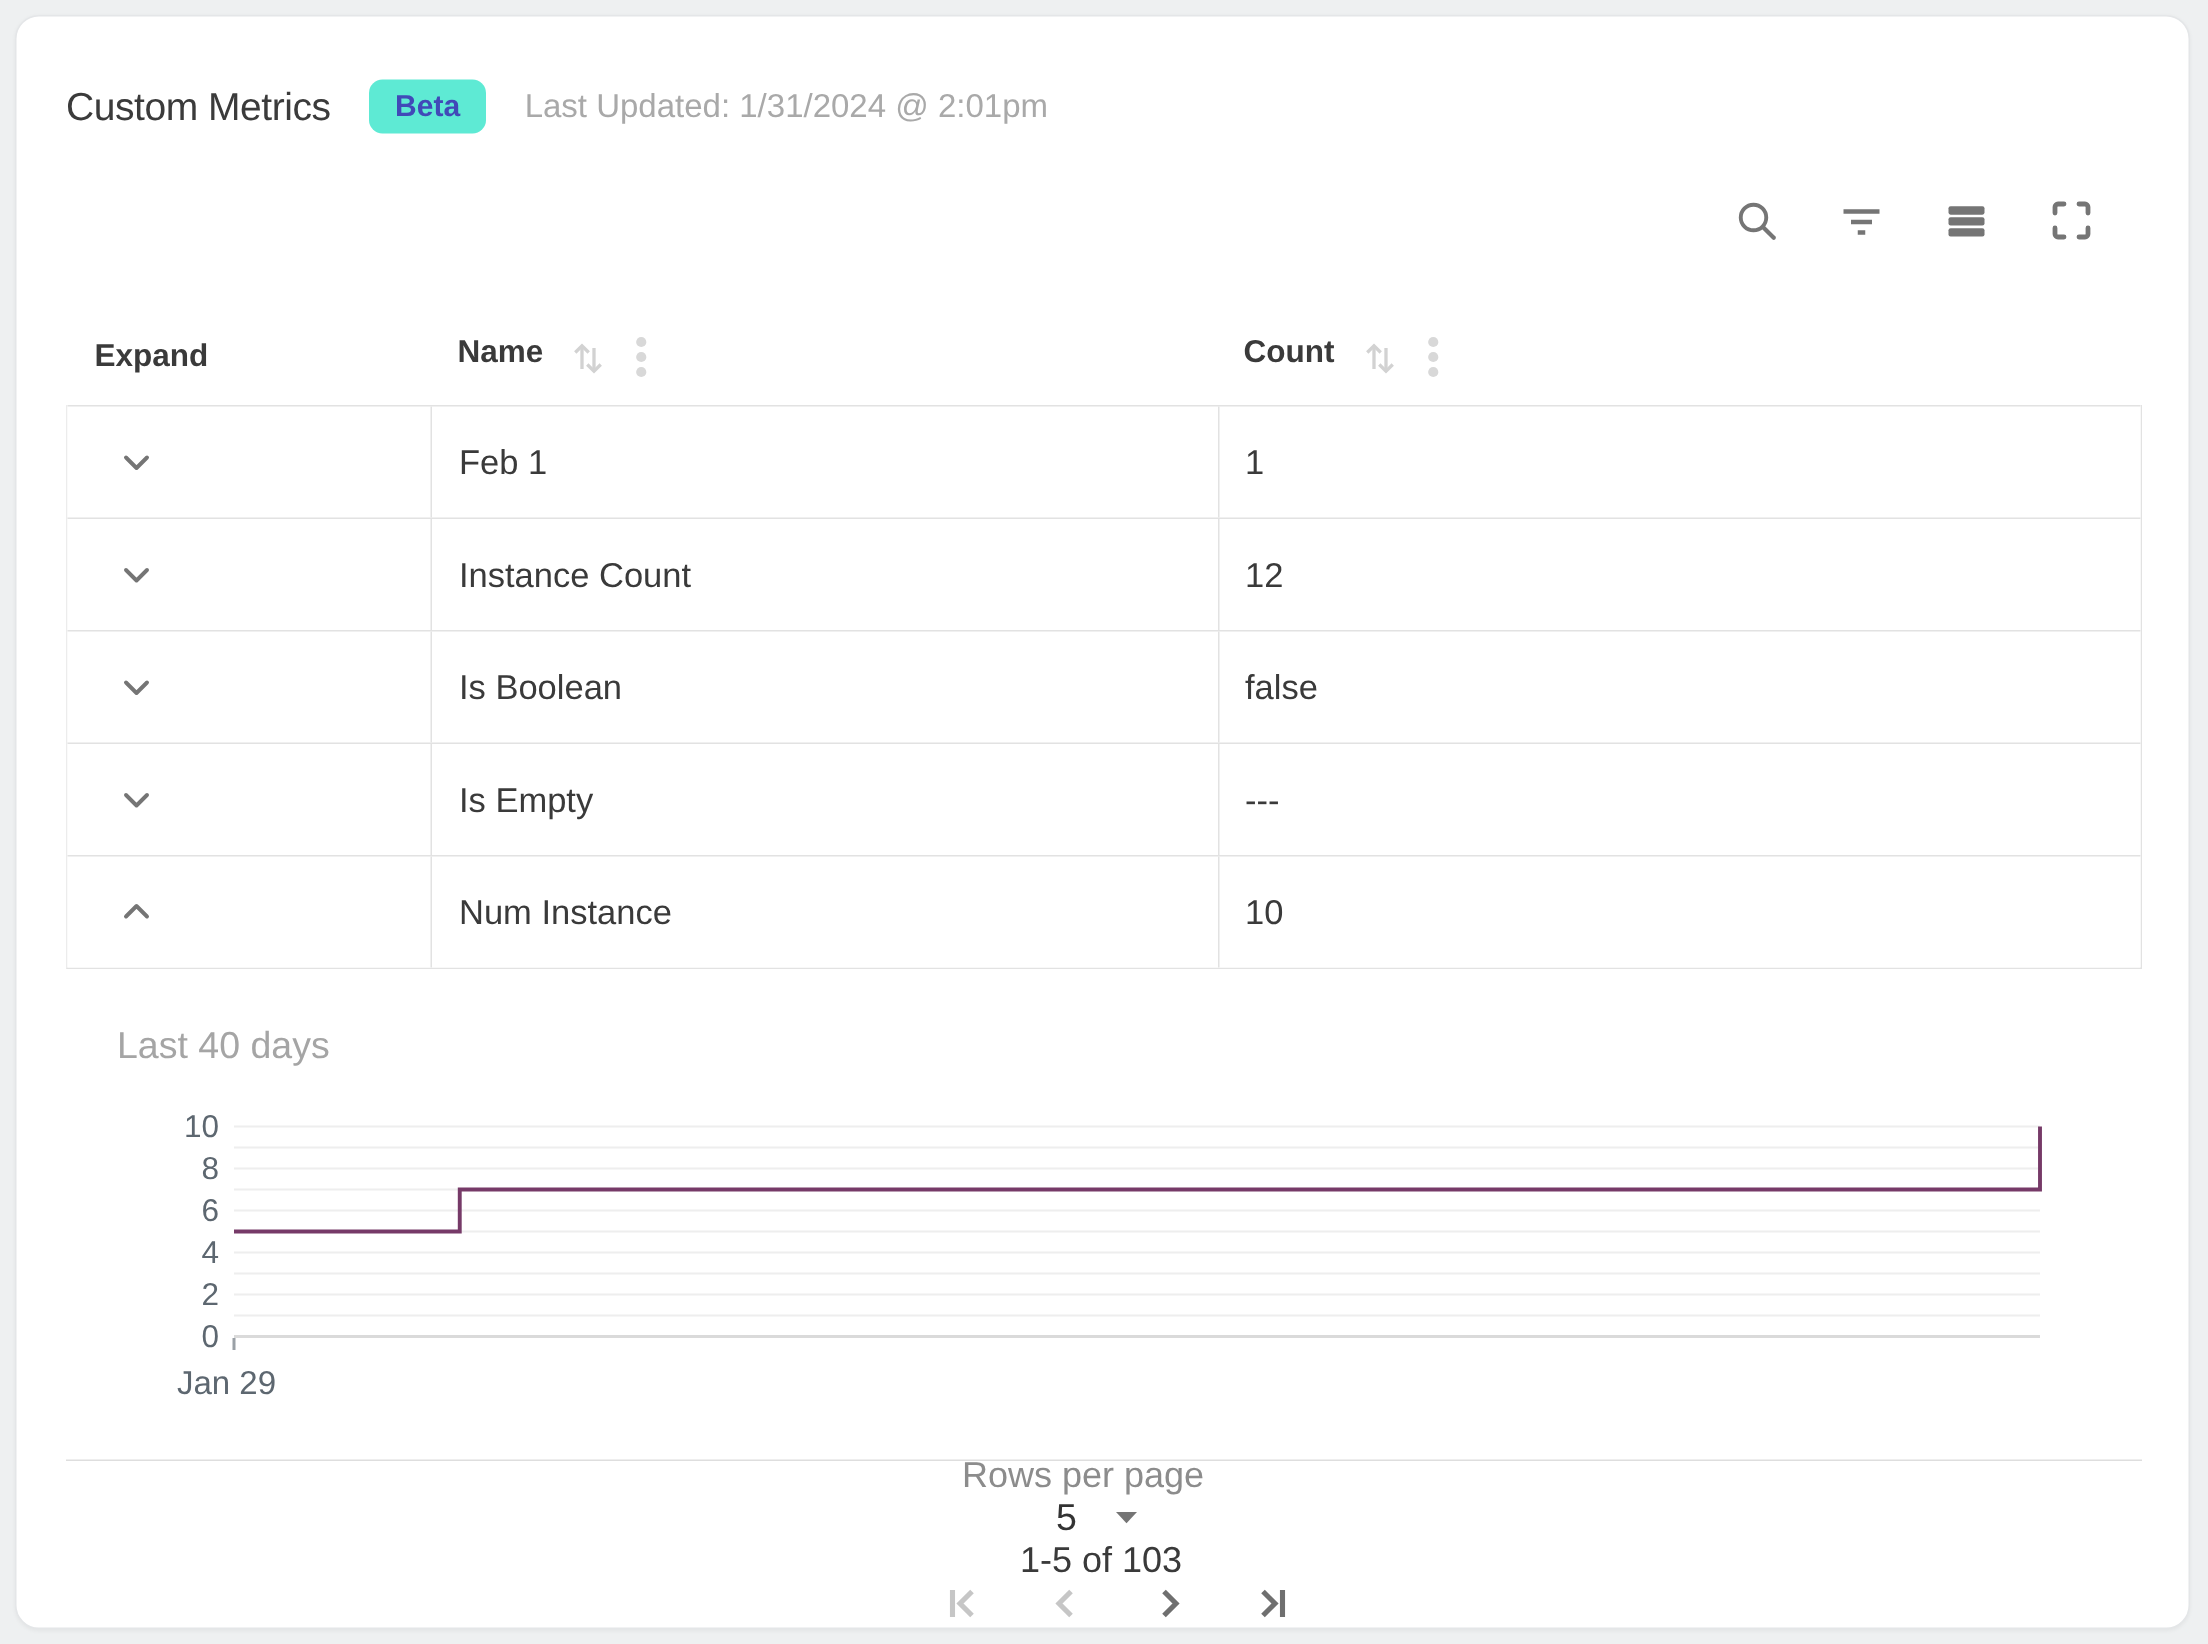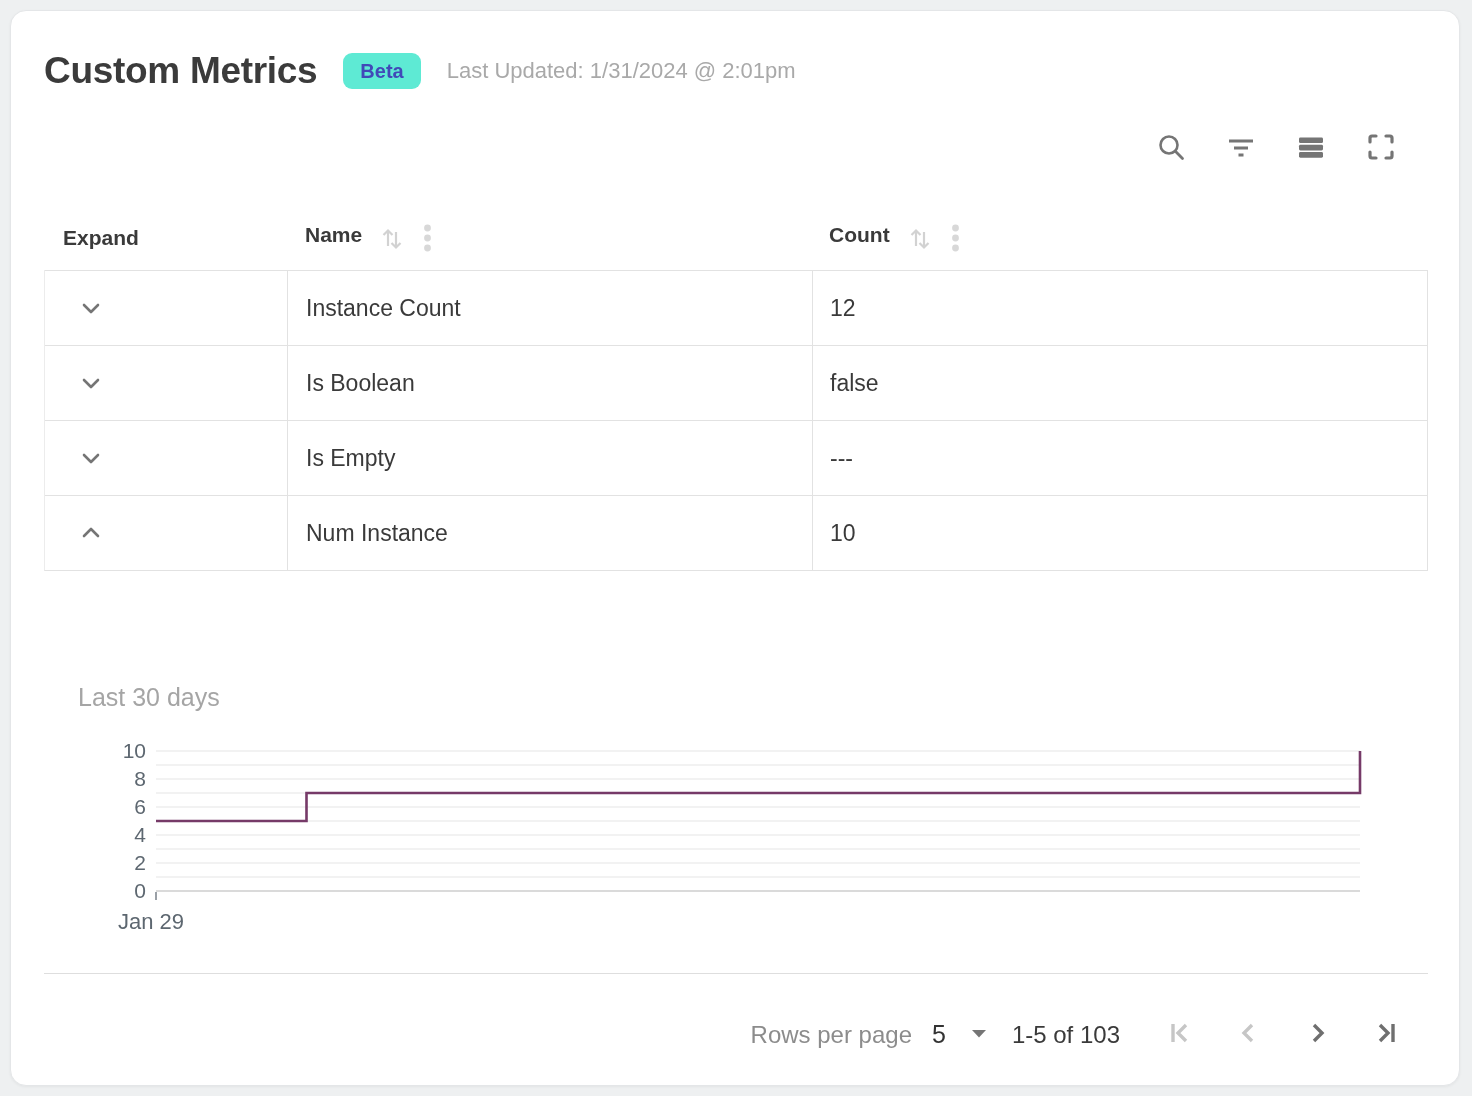--- a/index.html
+++ b/index.html
@@ -18,21 +18,21 @@
     border:1px solid #e4e6e8;
     border-radius:16px;
     box-shadow:0 1px 3px rgba(0,0,0,.05);
     overflow:hidden;
   }
   
   .title-row {
     position:absolute; left:33px; top:36px; height:48px;
     display:flex; align-items:center;
   }
-  .page-title { font-size:37px; font-weight:700; color:#3b3b3b; letter-spacing:-.3px; }
+  .page-title { font-size:26px; font-weight:400; color:#3b3b3b; letter-spacing:-.3px; }
   .badge {
     margin-left:26px;
     background:#5eead4; color:#4149b8;
     font-size:20px; font-weight:700;
     padding:8px 17px; border-radius:9px; line-height:1;
   }
   .updated { margin-left:26px; font-size:22px; color:#a9a9a9; }
   .toolbar {
     position:absolute; top:121px; right:62px;
     display:flex; align-items:center; gap:38px;
@@ -63,20 +63,21 @@
   }
   
   .last30 { position:absolute; left:67px; top:672px; font-size:25px; color:#a5a5a5; }
   .chart-wrap { position:absolute; left:33px; top:729px; width:1330px; height:205px; }
   
   .footer {
     position:absolute; left:33px; bottom:0; width:1384px; height:112px;
     border-top:1px solid #dedede;
     display:flex; align-items:center; justify-content:flex-end;
     padding:10px 28px 0 0;
+    flex-direction:column;
   }
   .rpp-label { font-size:24px; color:#8c8c8c; }
   .rpp-select {
     display:flex; align-items:center; margin-left:20px; cursor:pointer;
     background:transparent; border:none; gap:24px;
   }
   .rpp-value { font-size:25px; color:#333; }
   .range { font-size:24px; color:#3a3a3a; margin-left:24px;text-align:right; }
   .pager { display:flex; align-items:center; gap:38px; margin-left:46px; }
   .pg-btn { width:30px; height:30px; border:none; background:transparent; padding:0; cursor:pointer;
@@ -177,20 +178,31 @@
 
     <div class="tbody">
       <div class="tr">
         <div class="td td-expand">
           <button class="chev">
             <svg width="28" height="28" viewBox="0 0 28 28" fill="none" stroke="#757575" stroke-width="2.6" stroke-linecap="round" stroke-linejoin="round">
                 <polyline points="7,11 14,18 21,11"></polyline>
               </svg>
           </button>
         </div>
+        <div class="td td-name">Feb 1</div>
+        <div class="td td-value">1</div>
+      </div>
+      <div class="tr">
+        <div class="td td-expand">
+          <button class="chev">
+            <svg width="28" height="28" viewBox="0 0 28 28" fill="none" stroke="#757575" stroke-width="2.6" stroke-linecap="round" stroke-linejoin="round">
+                <polyline points="7,11 14,18 21,11"></polyline>
+              </svg>
+          </button>
+        </div>
         <div class="td td-name">Instance Count</div>
         <div class="td td-value">12</div>
       </div>
       <div class="tr">
         <div class="td td-expand">
           <button class="chev">
             <svg width="28" height="28" viewBox="0 0 28 28" fill="none" stroke="#757575" stroke-width="2.6" stroke-linecap="round" stroke-linejoin="round">
                 <polyline points="7,11 14,18 21,11"></polyline>
               </svg>
           </button>
@@ -216,21 +228,21 @@
                 <polyline points="7,17 14,10 21,17"></polyline>
               </svg>
           </button>
         </div>
         <div class="td td-name">Num Instance</div>
         <div class="td td-value">10</div>
       </div>
     </div>
   </div>
 
-  <div class="last30">Last 30 days</div>
+  <div class="last30">Last 40 days</div>
   <div class="chart-wrap">
     <svg id="metric-chart" width="1330" height="205" viewBox="0 0 1330 205">
         <line x1="112" x2="1316" y1="151" y2="151" stroke="#dadada" stroke-width="2"></line>
         <line x1="112" x2="1316" y1="137" y2="137" stroke="#eeeeee" stroke-width="1.4"></line>
         <line x1="112" x2="1316" y1="123" y2="123" stroke="#eeeeee" stroke-width="1.4"></line>
         <line x1="112" x2="1316" y1="109" y2="109" stroke="#eeeeee" stroke-width="1.4"></line>
         <line x1="112" x2="1316" y1="95" y2="95" stroke="#eeeeee" stroke-width="1.4"></line>
         <line x1="112" x2="1316" y1="81" y2="81" stroke="#eeeeee" stroke-width="1.4"></line>
         <line x1="112" x2="1316" y1="67" y2="67" stroke="#eeeeee" stroke-width="1.4"></line>
         <line x1="112" x2="1316" y1="53" y2="53" stroke="#eeeeee" stroke-width="1.4"></line>

